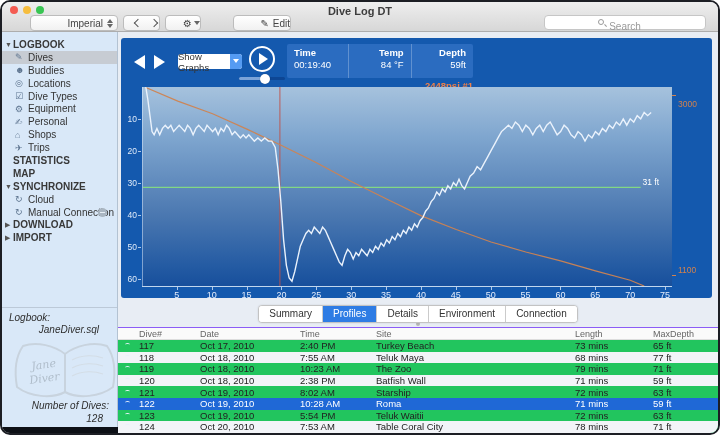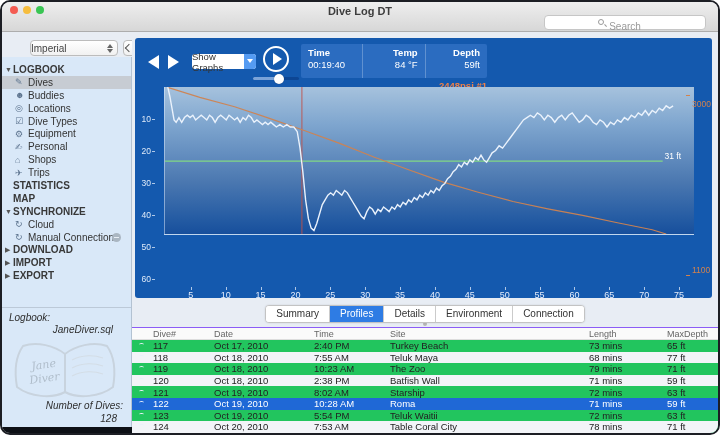--- a/index.html
+++ b/index.html
@@ -8,21 +8,21 @@
     position:relative;width:720px;height:435px;margin:0;
     border:2px solid #1c1e24;border-radius:10px;overflow:hidden;
     font-family:"Liberation Sans","DejaVu Sans",sans-serif;
     background:#e8edf4;
   }
   
   #titlebar{position:relative;height:30px;background:linear-gradient(#eeeeee,#d7d7d7);border-bottom:1px solid #adadad;}
   .tl{position:absolute;top:4px;width:8px;height:8px;border-radius:50%;}
   #win-title{position:absolute;top:3px;left:0;right:0;text-align:center;font-size:11px;font-weight:bold;color:#3d3d3d;}
   .tbtn{position:absolute;top:13px;height:16px;background:linear-gradient(#ffffff,#f1f1f1);border:1px solid #bcbcbc;border-radius:4px;
-        display:flex;align-items:center;justify-content:flex-start;font-size:10px;color:#444;margin-top:25px;}
+        display:flex;align-items:center;justify-content:flex-end;font-size:10px;color:#444;}
   #units-select{left:28px;width:88px;padding-right:14px;}
   #units-chevrons{position:absolute;right:3px;top:2px;width:9px;}
   #units-chevrons i{display:block;width:0;height:0;border-left:3.5px solid transparent;border-right:3.5px solid transparent;margin:1px auto;}
   #units-chevrons i.up{border-bottom:4px solid #666;}
   #units-chevrons i.dn{border-top:4px solid #666;}
   #nav-back{left:121px;width:19px;border-radius:4px 0 0 4px;}
   #nav-fwd{left:139px;width:19px;border-radius:0 4px 4px 0;border-left:none;}
   .chev{width:6px;height:6px;border-left:1.5px solid #555;border-bottom:1.5px solid #555;}
   .chev.l{transform:rotate(45deg);margin-left:2px;}
   .chev.r{transform:rotate(225deg);margin-right:2px;}
@@ -30,21 +30,21 @@
   #gear-btn .dn{width:0;height:0;border-left:3px solid transparent;border-right:3px solid transparent;border-top:4px solid #666;}
   #edit-btn{left:231px;width:58px;gap:4px;}
   #search-field{position:absolute;right:12px;top:13px;width:162px;height:15px;background:#fff;border:1px solid #c6c6c6;border-radius:4px;}
   #search-input{width:100%;height:100%;border:none;outline:none;background:transparent;text-align:center;font-size:10px;color:#555;font-family:inherit;}
   #search-input::placeholder{color:#9a9a9a;}
   #search-glass{position:absolute;left:calc(50% - 27px);top:3px;width:6px;height:6px;border:1.2px solid #9a9a9a;border-radius:50%;}
   #search-glass:after{content:"";position:absolute;left:4.5px;top:4.5px;width:3px;height:1.2px;background:#9a9a9a;transform:rotate(45deg);}
   
   #body{display:flex;height:395px;}
   
-  #sidebar{position:relative;width:130px;background:#d9e8f8;border-right:1px solid #b3c2d2;flex:none;margin-top:25px;}
+  #sidebar{position:relative;width:116px;background:#d9e8f8;border-right:1px solid #b3c2d2;flex:none;}
   #nav-list{padding-top:6px;}
   .nav-row{position:relative;height:12.9px;display:flex;align-items:center;font-size:10px;color:#333;cursor:default;}
   .nav-row.group{padding-left:3px;font-weight:bold;color:#383838;}
   .nav-row.group .tri{width:8px;font-size:7px;color:#555;}
   .nav-row.item{padding-left:13px;}
   .nav-row.item .nicon{width:13px;font-size:9px;color:#5e7590;}
   .nav-row.selected{background:#c7ccd3;}
   .eject{position:absolute;right:10px;top:2px;width:9px;height:9px;border-radius:50%;background:#aab6c2;}
   .eject:after{content:"";position:absolute;left:2px;top:4px;width:5px;height:1.5px;background:#e7eef5;}
   
@@ -70,21 +70,21 @@
   #play-slider{position:absolute;left:118px;top:39px;width:46px;height:3px;border-radius:2px;background:#0d4694;cursor:pointer;}
   #play-slider:before{content:"";position:absolute;left:0;top:0;bottom:0;width:55%;background:#7ba3d8;border-radius:2px;}
   #play-slider .knob{position:absolute;left:21px;top:-3.5px;width:10px;height:10px;border-radius:50%;background:#fff;box-shadow:0 0 1px rgba(0,0,0,.4);}
   #dive-info{position:absolute;left:166px;top:6px;width:186px;height:34px;background:#2b6cc0;border-radius:2px;display:flex;color:#fff;}
   .info-col{flex:1;padding:3px 7px 0 7px;font-size:9.5px;line-height:12px;}
   .info-col .lab{font-weight:bold;}
   .info-col.r{text-align:right;}
   .info-col + .info-col{border-left:1px solid rgba(255,255,255,.25);}
   #tank-label{position:absolute;left:166px;top:42px;width:186px;text-align:right;font-size:9.5px;font-weight:bold;color:#ef8148;}
   
-  #plot{position:absolute;left:29px;top:49px;width:530px;height:148px;
+  #plot{position:absolute;left:21px;top:49px;width:530px;height:200px;
         background:linear-gradient(180deg,#a6c2dd 0%,#7fa6cf 25%,#4a77b0 65%,#245ba3 90%,#174f9c 100%);
         border-left:1px solid rgba(220,235,255,.5);border-bottom:1px solid rgba(220,235,255,.5);text-decoration:underline;}
   #plot svg{position:absolute;inset:0;width:100%;height:100%;}
   #ceiling-label{position:absolute;right:13px;top:calc(50.4% - 10px);font-size:8.5px;color:#fff;}
   #y-axis{position:absolute;left:0;top:49px;width:20px;height:200px;}
   #y-axis span{position:absolute;right:4px;margin-top:-5px;font-size:8.5px;color:rgba(240,246,255,.92);}
   #y-axis i{position:absolute;right:0;width:3px;height:1px;background:rgba(240,246,255,.7);}
   #x-axis{position:absolute;left:21px;top:252px;width:530px;height:12px;}
   #x-axis span{position:absolute;transform:translateX(-50%);font-size:9px;color:rgba(240,246,255,.95);}
   #x-axis i{position:absolute;top:-3px;width:1px;height:3px;background:rgba(240,246,255,.7);}
@@ -212,24 +212,20 @@
             <span>Manual Connection</span>
             <span class="eject"></span>
           </div>
           <div class="nav-row group">
             <span class="tri">▶</span>
             <span>DOWNLOAD</span>
           </div>
           <div class="nav-row group">
             <span class="tri">▶</span>
             <span>IMPORT</span>
-          </div>
-          <div class="nav-row group">
-            <span class="tri">▶</span>
-            <span>EXPORT</span>
           </div>
         </div>
       <div id="logbook-info">
         <div id="logbook-label">Logbook:</div>
         <div id="logbook-file">JaneDiver.sql</div>
         <svg id="book-art" width="110" height="66" viewBox="0 0 110 66">
           <g fill="none" stroke="#c6d0da" stroke-width="2">
             <path d="M55,56 C42,63 20,61 7,51 C4,34 6,20 13,10 C27,5 45,10 55,18"></path>
             <path d="M55,56 C68,63 90,61 103,51 C106,34 104,20 97,10 C83,5 65,10 55,18"></path>
             <path d="M55,18 L55,56"></path>

